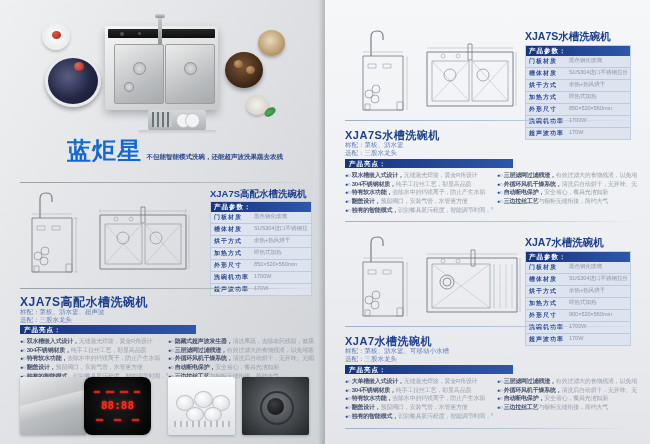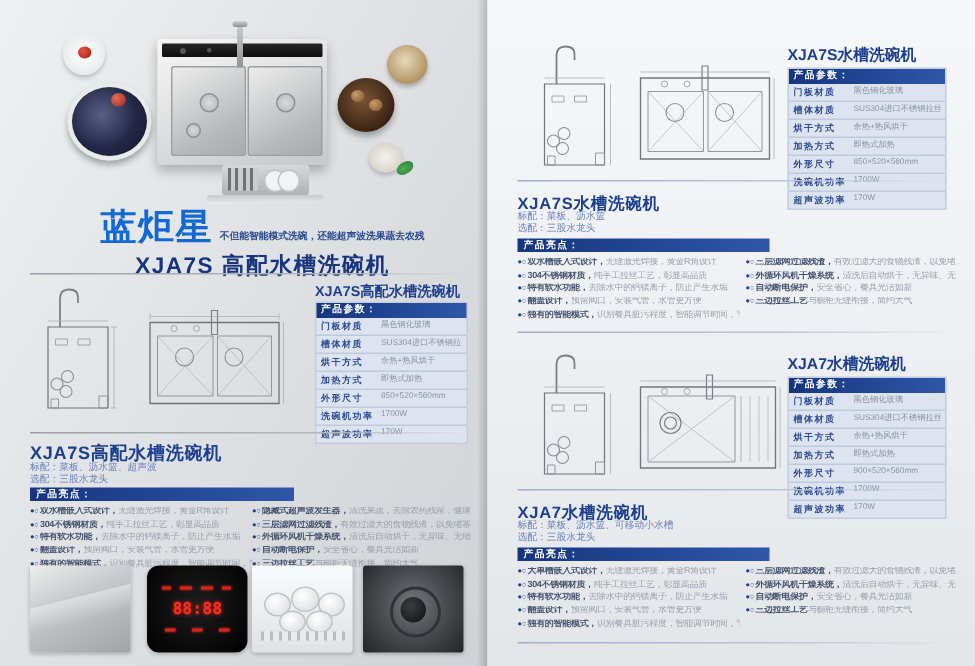--- a/index.html
+++ b/index.html
@@ -98,21 +98,20 @@
       <div class="plate abs" style="left:28px;top:3px;width:13px;height:13px;"></div>
       <div class="plate abs" style="left:37px;top:3px;width:13px;height:13px;"></div>
       <div class="abs" style="left:4px;top:2px;width:20px;height:15px;background:repeating-linear-gradient(90deg,#6e7275 0 2px,#c9cccf 2px 5px);"></div>
     </div>
     <div class="abs" style="left:138px;top:130px;width:78px;height:5px;background:linear-gradient(#c7cacd,#e4e6e8);border-radius:2px;"></div>
   </div>
 
   <div class="abs" style="left:60px;top:135px;width:230px;text-align:center;">
     <span class="brand">蓝炬星</span>
     <span class="tagline">不但能智能模式洗碗，还能超声波洗果蔬去农残</span>
-    <div class="hero-sub" style="margin-top:1px;">XJA7S 高配水槽洗碗机</div>
   </div>
 
   <div class="abs divider gray" style="left:20px;top:182px;width:292px;"></div>
 
   <div class="abs" style="left:26px;top:190px;">
     <svg class="dwg" width="56" height="86" viewBox="0 0 56 86">
       <path d="M14 28 V9 Q14 3 20 3 Q26 3 26 8 V12" fill="none" stroke="#7a7f87" stroke-width="1.2"></path>
       <rect x="6" y="28" width="40" height="54" fill="none" stroke="#70757d" stroke-width="0.8"></rect>
       <rect x="11" y="36" width="8" height="4" fill="none" stroke="#9aa0a8" stroke-width="0.6"></rect>
       <rect x="26" y="36" width="8" height="4" fill="none" stroke="#9aa0a8" stroke-width="0.6"></rect>
@@ -215,21 +214,21 @@
 
   <div class="bul"><span class="mk">●○</span><span class="lead">自动断电保护，</span><span class="rest">安全省心，餐具光洁如新</span></div>
 
   <div class="bul"><span class="mk">●○</span><span class="lead">三边拉丝工艺</span><span class="rest">与橱柜无缝衔接，简约大气</span></div>
 </div>
 
   <div class="abs" style="left:20px;top:377px;width:292px;height:58px;">
     <div class="photo ph-steel" style="left:0;">
         <i></i>
       </div>
-    <div class="photo ph-panel" style="left:78px;">
+    <div class="photo ph-panel" style="left:64px;">
       <span class="reddash" style="left:10px;top:14px;width:6px;"></span>
       <span class="reddash" style="left:22px;top:14px;width:8px;"></span>
       <span class="reddash" style="left:36px;top:14px;width:8px;"></span>
       <span class="reddash" style="left:50px;top:14px;width:6px;"></span>
       <div class="seg abs" style="left:0;top:22px;width:67px;text-align:center;font-size:11px;">88:88</div>
       <span class="reddash" style="left:12px;top:42px;width:7px;"></span>
       <span class="reddash" style="left:30px;top:42px;width:7px;"></span>
       <span class="reddash" style="left:48px;top:42px;width:7px;"></span>
     </div>
     <div class="photo ph-rack" style="left:148px;">

